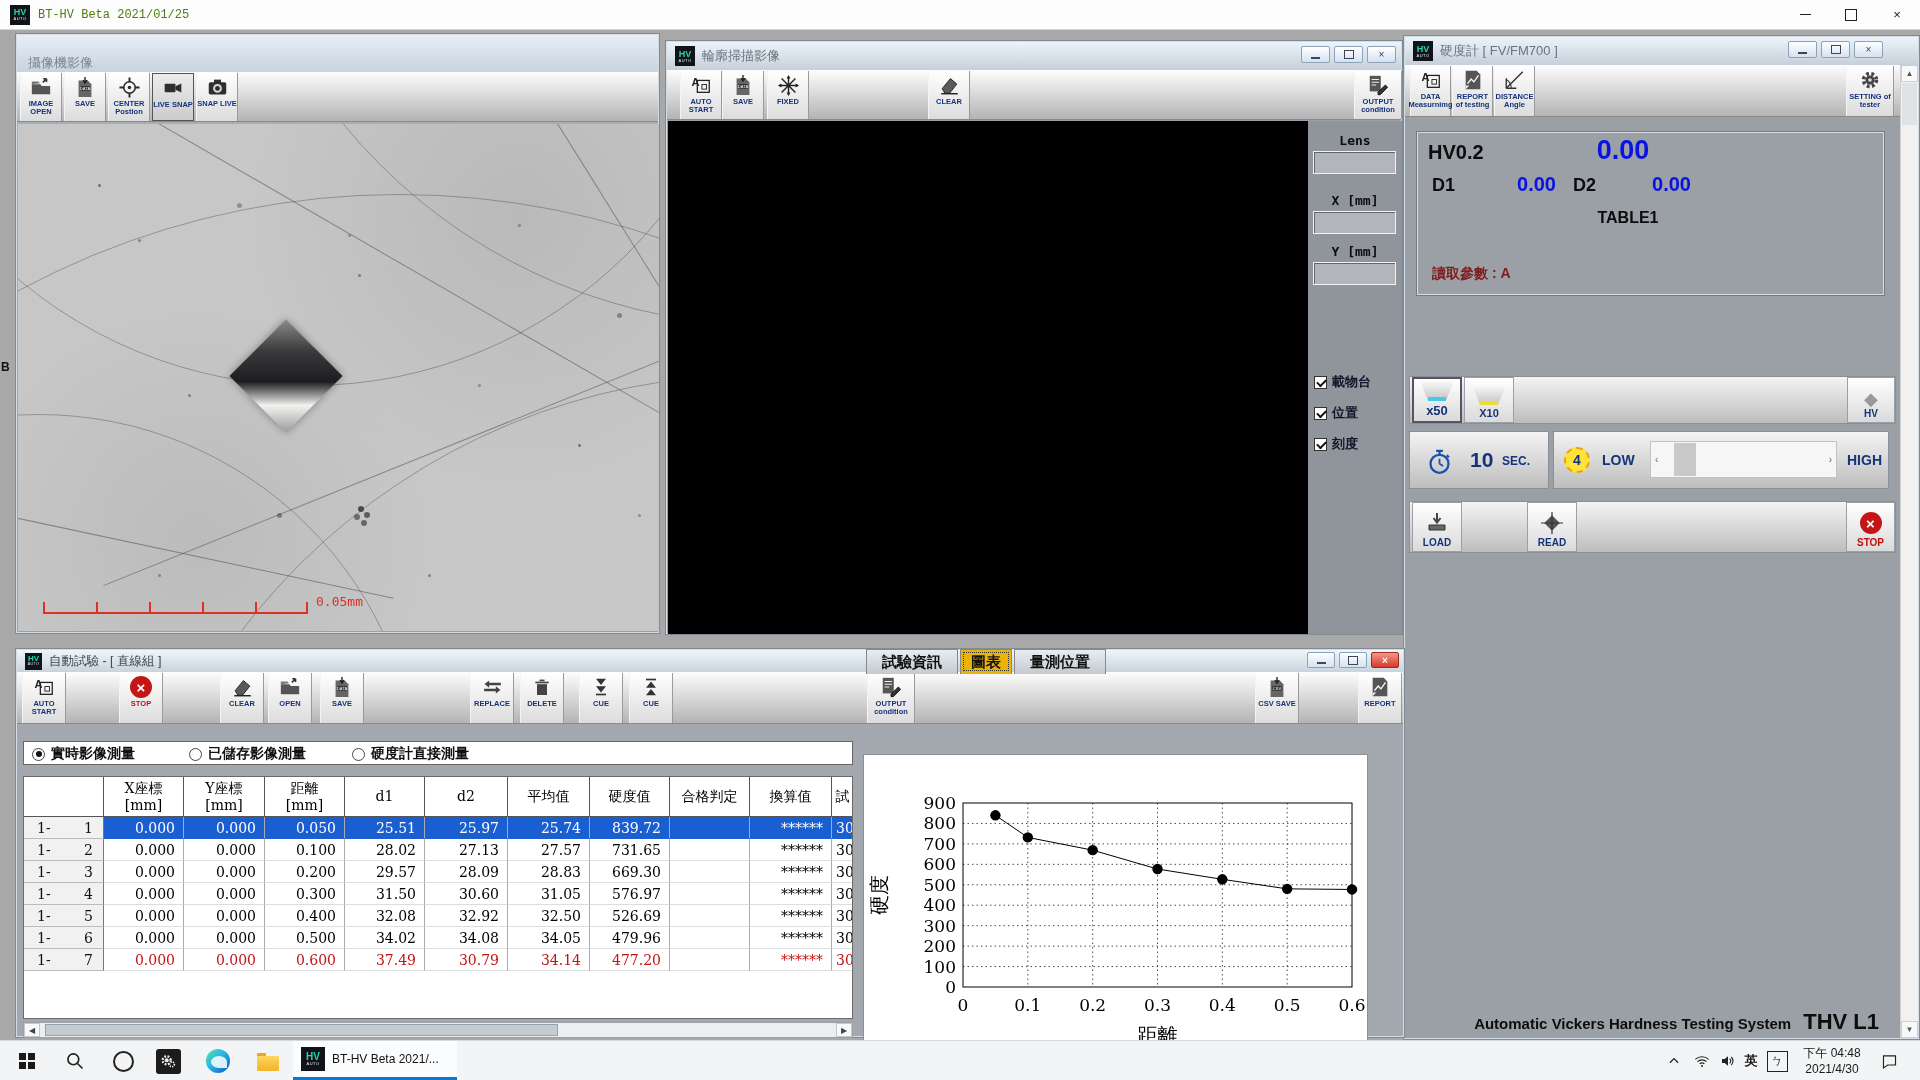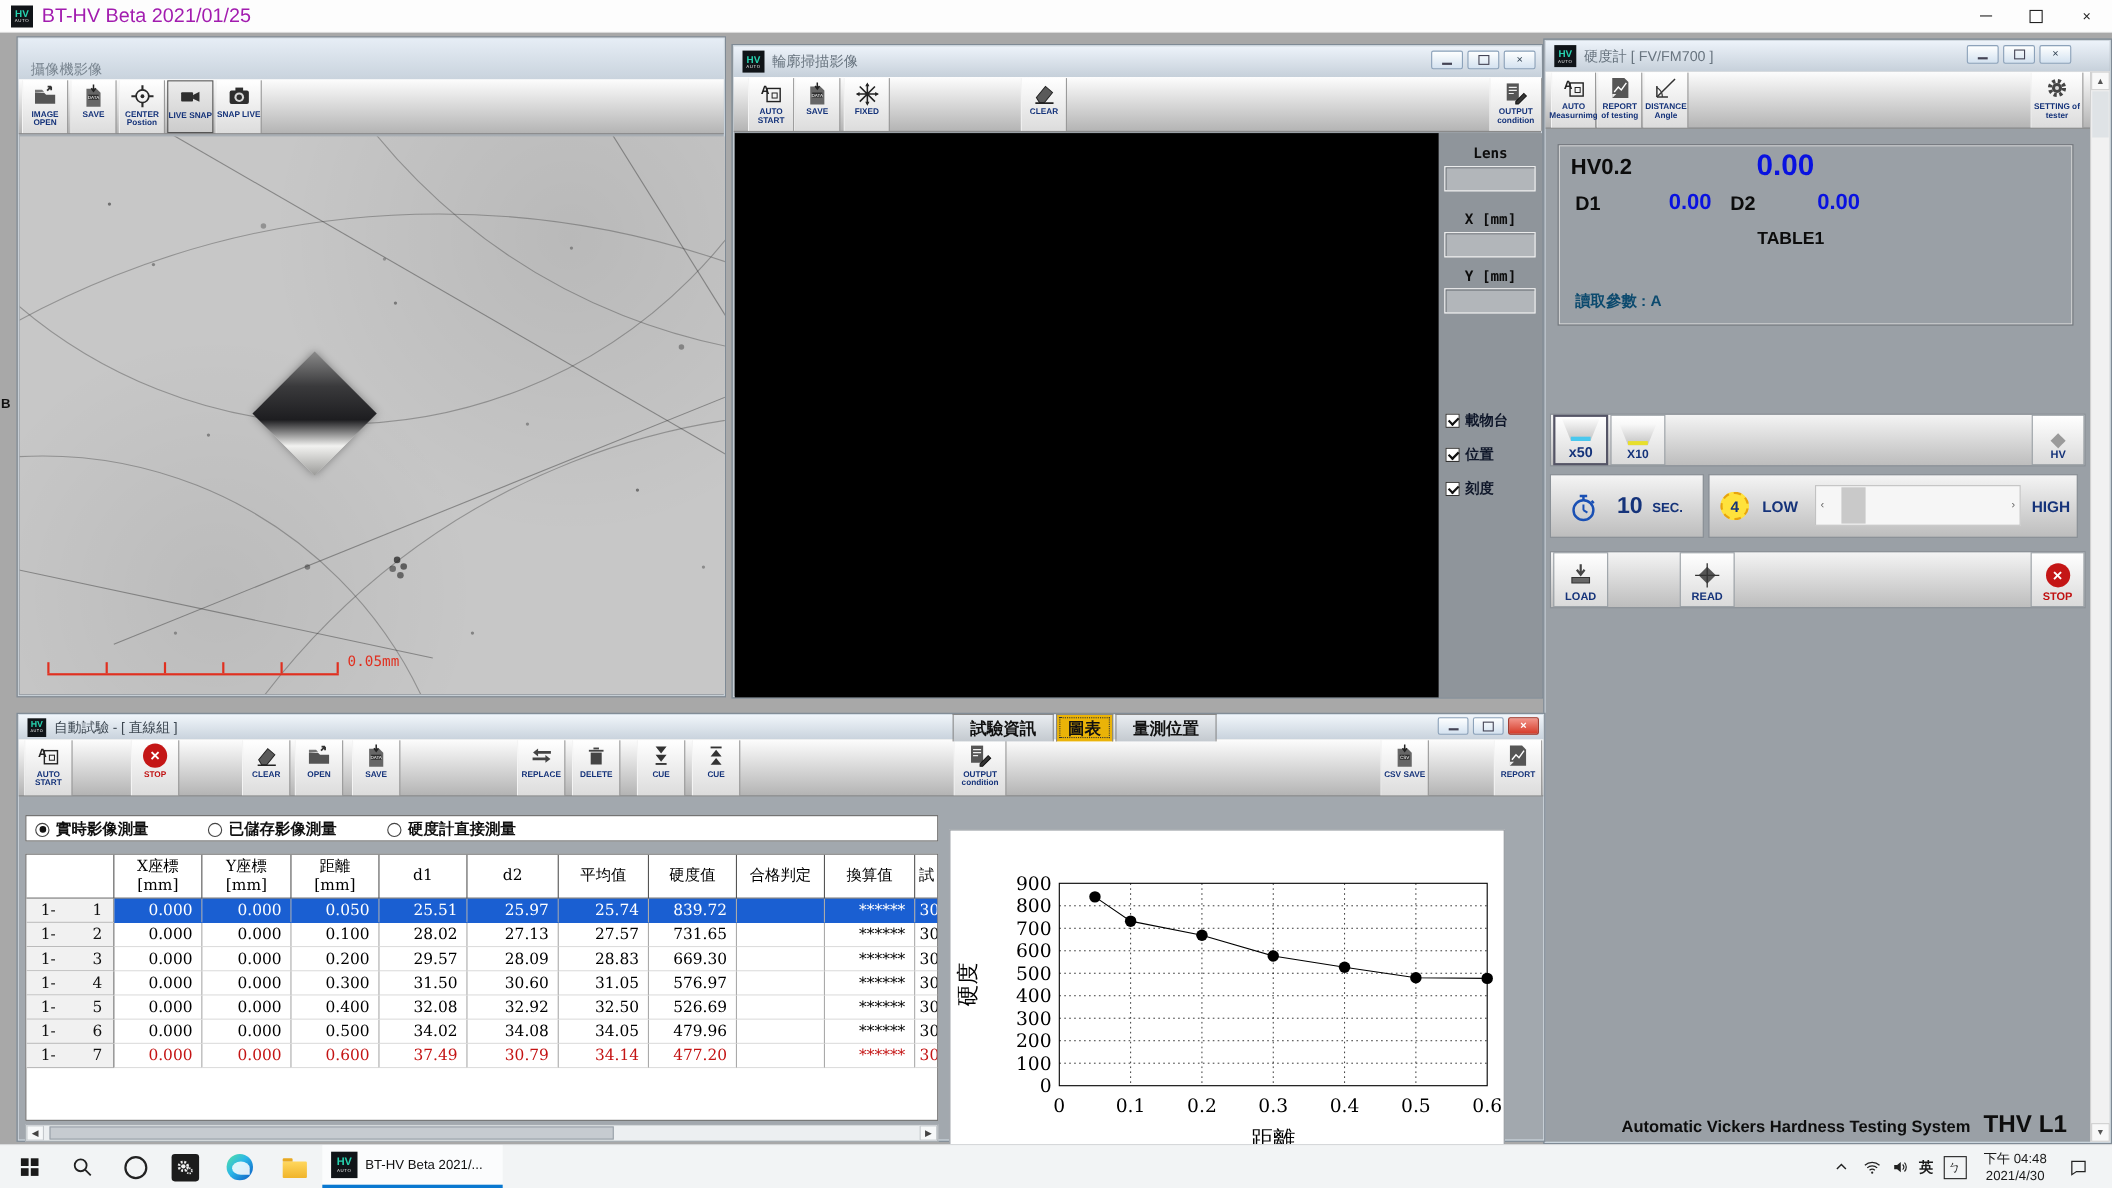--- a/index.html
+++ b/index.html
@@ -1,21 +1,21 @@
 <!DOCTYPE html>
 <html><head>
 <meta charset="utf-8">
 <style>
   html,body{margin:0;padding:0;background:#000;}
   #stage{position:relative;width:1920px;height:1080px;overflow:hidden;background:#a8a8a8;
     font-family:"Liberation Sans",sans-serif;-webkit-font-smoothing:antialiased;}
   
   #titlebar{position:absolute;left:0;top:0;width:1920px;height:30px;background:#fdfdfd;
     border-bottom:1px solid #d8d8d8;display:flex;align-items:center;box-sizing:border-box;}
-  #titlebar .t{font-size:18px;color:#a21caf;margin-left:8px;}
+  #titlebar .t{font-size:12px;color:#4d7c0f;margin-left:8px;font-family:Liberation Mono, monospace;}
   .hvlogo{width:20px;height:20px;background:#101418;display:flex;flex-direction:column;align-items:center;justify-content:center;flex:0 0 auto;}
   .hvlogo .hv{color:#27d3b0;font-weight:bold;font-size:9px;line-height:1;}
   .hvlogo .auto{color:#eee;font-size:4px;line-height:1;letter-spacing:.5px;}
   #wincontrols{position:absolute;right:0;top:0;height:29px;display:flex;}
   .mwbtn{width:46px;height:29px;display:flex;align-items:center;justify-content:center;color:#222;font-size:13px;}
   .mwbtn .minl{width:11px;height:1px;background:#222;}
   .mwbtn .maxs{width:10px;height:10px;border:1px solid #222;}
   
   .win{position:absolute;background:#9aa0a6;border:1px solid #7f8a95;box-shadow:inset 0 0 0 1px #d4dde5;box-sizing:border-box;}
   .ctitle{position:absolute;left:1px;top:1px;right:1px;height:28px;background:linear-gradient(180deg,#edf3fa,#c6d0da);
@@ -330,21 +330,21 @@
     </div>
     <div class="toolbar" style="top:29px;height:52px;right:18px">
       <div class="tbtn" style="left:5px;width:41px;height:50px">
         <span class="ic">
           <svg class="icn" width="24" height="22" viewBox="0 0 24 24">
               <text x="6" y="13" font-size="12" font-weight="bold" fill="#222" text-anchor="middle" font-family="Liberation Sans">A</text>
               <rect x="8" y="7" width="13" height="13" fill="none" stroke="#222" stroke-width="1.4"></rect>
               <rect x="13" y="11.5" width="5" height="5" fill="none" stroke="#222"></rect>
             </svg>
           </span>
-        <span class="lb">AUTO Measurnimg</span>
+        <span class="lb">DATA Measurnimg</span>
       </div>
       <div class="tbtn" style="left:47px;width:41px;height:50px">
         <span class="ic">
           <svg class="icn" width="22" height="22" viewBox="0 0 24 24">
               <path d="M4 2h12l4 4v16H4z" fill="#555"></path>
               <path d="M6 16l4-5 3 3 5-7" stroke="#fff" stroke-width="1.4" fill="none"></path>
               <path d="M4 22l4-4H4z" fill="#eee"></path>
             </svg>
           </span>
         <span class="lb">REPORT of testing</span>
@@ -372,21 +372,21 @@
     </div>
 
     <div id="readout">
       <div style="position:absolute;left:10px;top:8px;font-size:20px;font-weight:bold;color:#0c0c0c">HV0.2</div>
       <div class="blue" style="position:absolute;left:140px;top:2px;width:130px;text-align:center;font-size:27px;font-weight:bold">0.00</div>
       <div style="position:absolute;left:14px;top:42px;font-size:18px;font-weight:bold;color:#0c0c0c">D1</div>
       <div class="blue" style="position:absolute;left:60px;top:40px;width:78px;text-align:right;font-size:20px;font-weight:bold">0.00</div>
       <div style="position:absolute;left:155px;top:42px;font-size:18px;font-weight:bold;color:#0c0c0c">D2</div>
       <div class="blue" style="position:absolute;left:195px;top:40px;width:78px;text-align:right;font-size:20px;font-weight:bold">0.00</div>
       <div style="position:absolute;left:0;top:76px;width:420px;text-align:center;font-size:16px;font-weight:bold;color:#0c0c0c">TABLE1</div>
-      <div style="position:absolute;left:14px;top:132px;font-size:14px;font-weight:bold;color:#0c4a6e">讀取參數 : A</div>
+      <div style="position:absolute;left:14px;top:132px;font-size:14px;font-weight:bold;color:#7f1d1d">讀取參數 : A</div>
     </div>
 
     <div id="objrow" style="top:340px;height:48px">
       <div class="sqbtn sel" style="left:2px;width:50px">
         <span class="lens cyan"></span>
         <span class="lb" style="font-size:13px">x50</span>
       </div>
       <div class="sqbtn" style="left:54px;width:50px">
         <span class="lens yellow"></span>
         <span class="lb" style="font-size:11px">X10</span>

